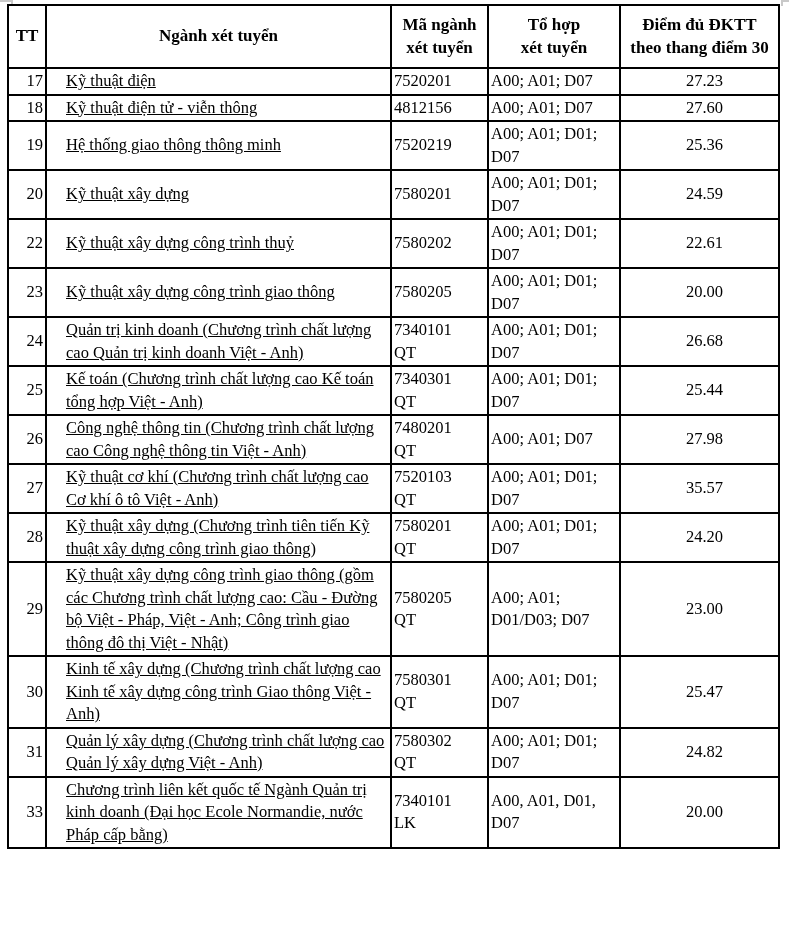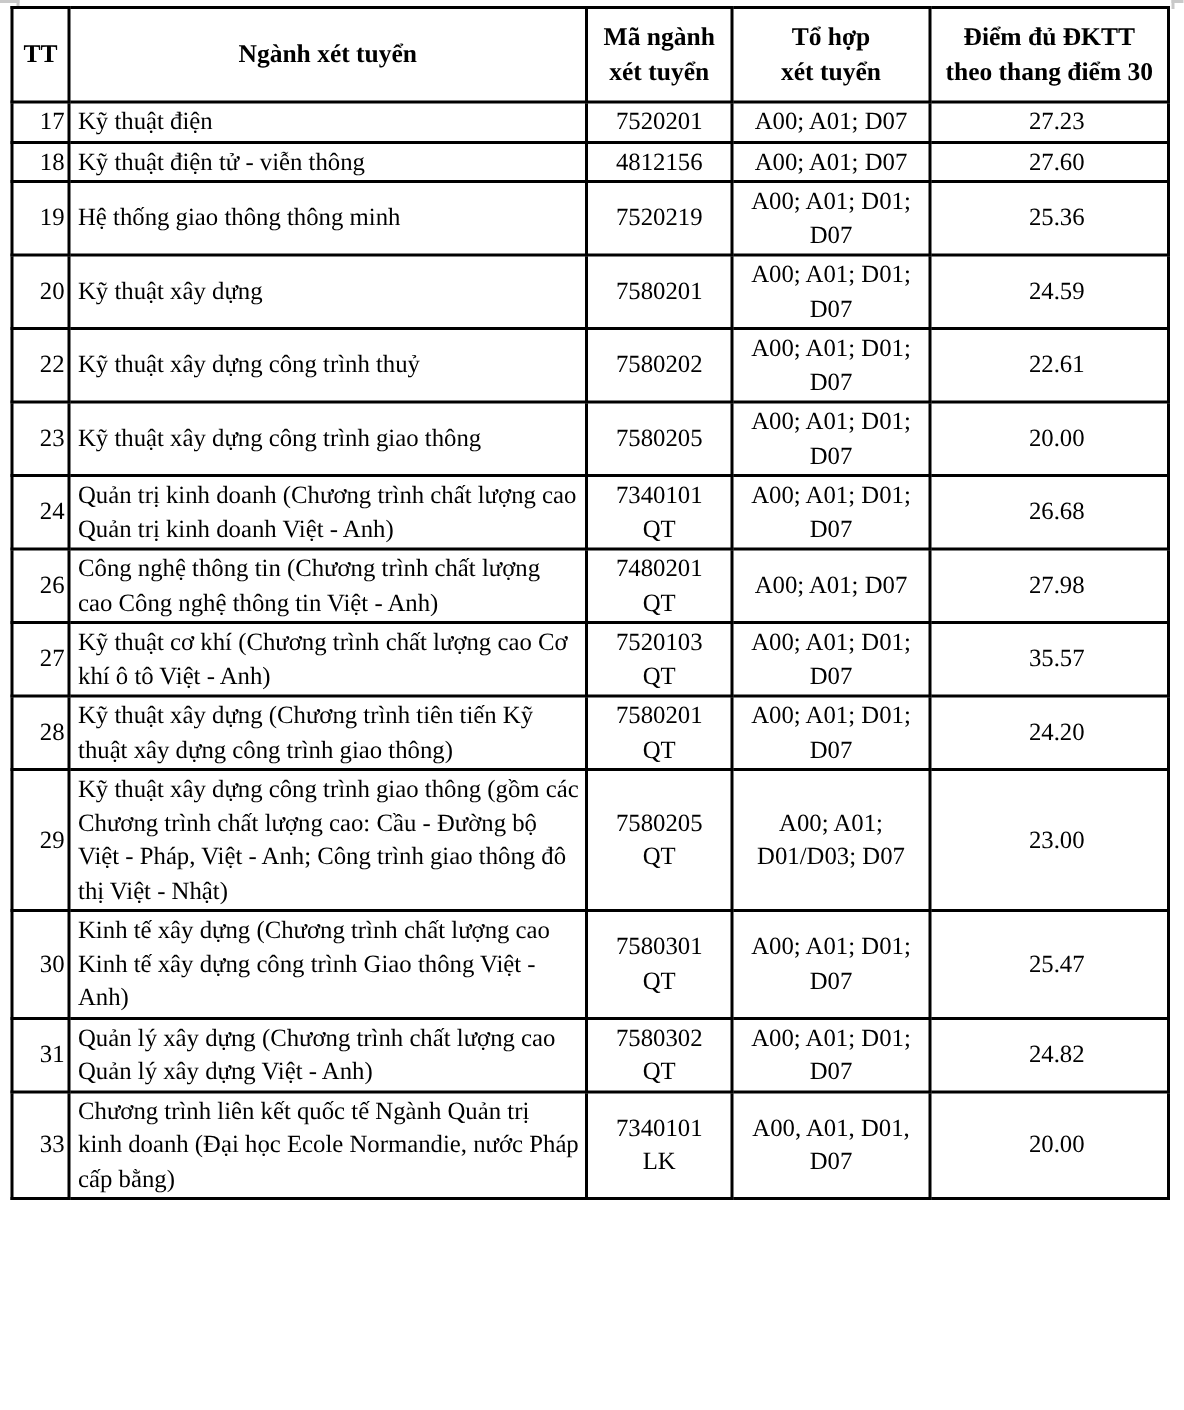--- a/index.html
+++ b/index.html
@@ -49,23 +49,23 @@
     overflow: hidden;
   }
   th {
     font-weight: bold;
     font-size: 17px;
     text-align: center;
     padding: 8px 2px;
     white-space: pre-line;
   }
   td.c-tt    { text-align: right; }
-  td.c-nganh { text-align: left; padding-left: 5px; padding-right: 4px; }
-  td.c-ma    { text-align: center; white-space: pre-line; }
-  td.c-tohop { text-align: center; white-space: pre-line; margin-top: 48px; }
+  td.c-nganh { text-align: left; padding-left: 19px; padding-right: 4px; text-decoration: underline; }
+  td.c-ma    { white-space: pre-line; }
+  td.c-tohop { white-space: pre-line; margin-top: 48px; }
   td.c-diem  { text-align: center; padding-left: 12px; }
 </style>
 </head>
 <body>
 
 <div class="canvas">
 
   <div>
     <div class="handle-bar h-tl-top"></div>
     <div class="handle-bar h-tl-side"></div>
@@ -145,20 +145,29 @@
       <tr>
         <td class="c-tt">24</td>
         <td class="c-nganh">Quản trị kinh doanh (Chương trình chất lượng cao Quản trị kinh doanh Việt - Anh)</td>
         <td class="c-ma">7340101
 QT</td>
         <td class="c-tohop">A00; A01; D01;
 D07</td>
         <td class="c-diem">26.68</td>
       </tr>
       <tr>
+        <td class="c-tt">25</td>
+        <td class="c-nganh">Kế toán (Chương trình chất lượng cao Kế toán tổng hợp Việt - Anh)</td>
+        <td class="c-ma">7340301
+QT</td>
+        <td class="c-tohop">A00; A01; D01;
+D07</td>
+        <td class="c-diem">25.44</td>
+      </tr>
+      <tr>
         <td class="c-tt">26</td>
         <td class="c-nganh">Công nghệ thông tin (Chương trình chất lượng cao Công nghệ thông tin Việt - Anh)</td>
         <td class="c-ma">7480201
 QT</td>
         <td class="c-tohop">A00; A01; D07</td>
         <td class="c-diem">27.98</td>
       </tr>
       <tr>
         <td class="c-tt">27</td>
         <td class="c-nganh">Kỹ thuật cơ khí (Chương trình chất lượng cao Cơ khí ô tô Việt - Anh)</td>

